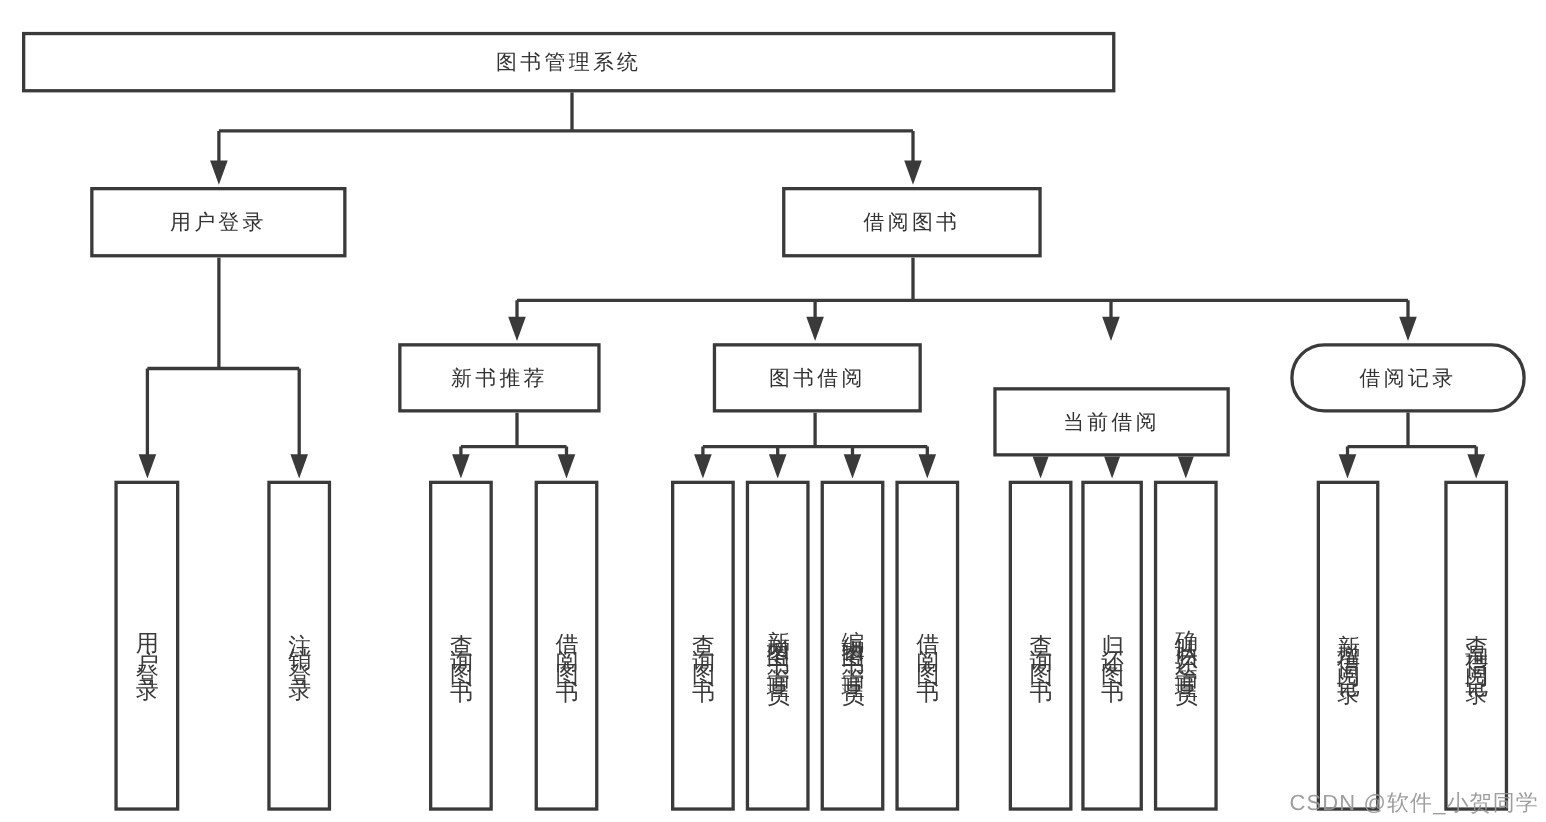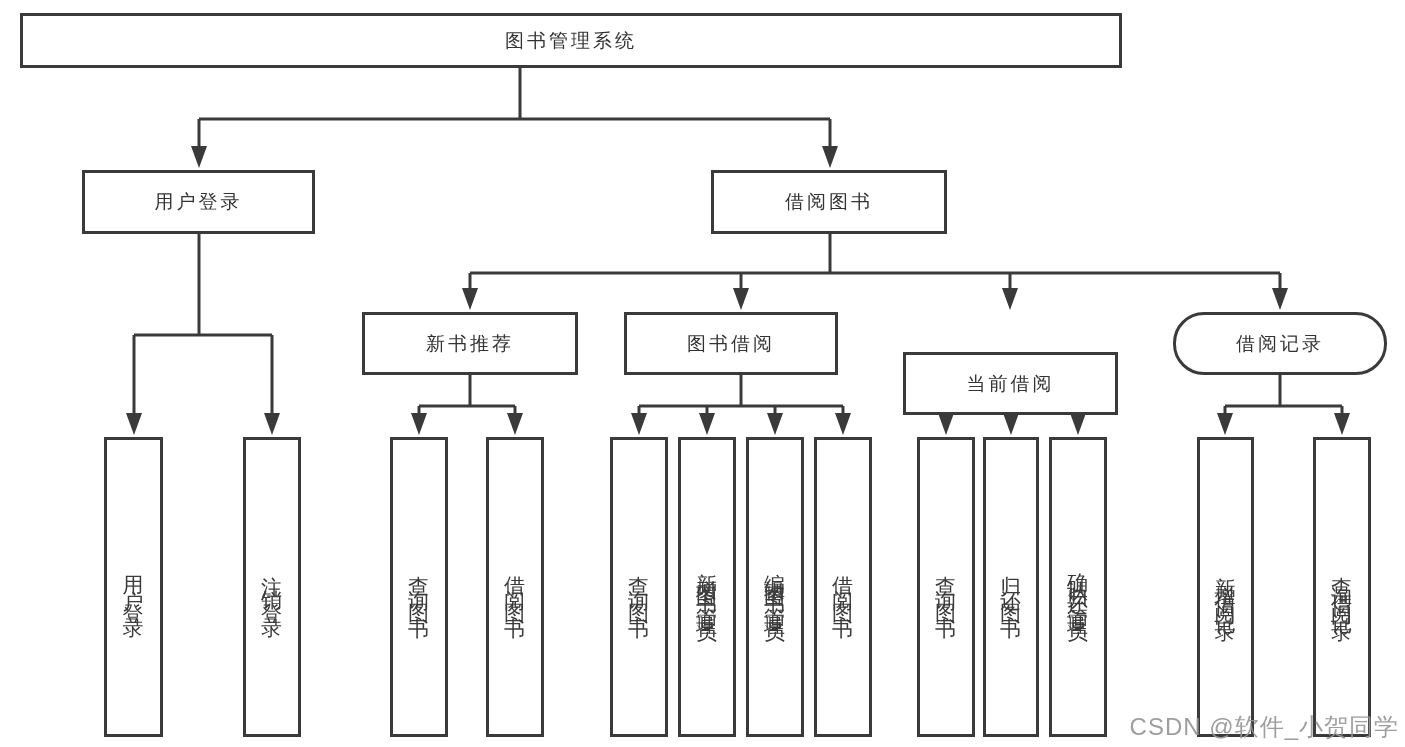--- a/index.html
+++ b/index.html
@@ -18,21 +18,21 @@
   .hbox { font-size:19px; letter-spacing:3px; white-space:nowrap; }
   .vbox .vtext {
     writing-mode:vertical-rl; text-orientation:mixed;
     font-size:21px; line-height:1; white-space:nowrap; color:#3a3a3a;
   }
   .sp4 { letter-spacing:14px; }
   .sp6 { letter-spacing:9px; }
   .sp9 { letter-spacing:7px; }
   #watermark {
     position:absolute; right:6px; bottom:4px; z-index:3;
-    font-size:24px; color:rgba(150,150,150,0.92); letter-spacing:1px;
+    font-size:20px; color:rgba(150,150,150,0.92); letter-spacing:1px;
     white-space:nowrap;
   }
 </style>
 </head>
 <body>
 
 <div id="stage">
 
   <svg id="connectors" width="1405" height="747" viewBox="0 0 1405 747">
 
@@ -63,27 +63,27 @@
     <path d="M1010 375 V406 M946 406 H1078 M946 406 V417 M1011 406 V417 M1078 406 V417"></path>
     <polygon points="938,413 954,413 946,435"></polygon>
     <polygon points="1003,413 1019,413 1011,435"></polygon>
     <polygon points="1070,413 1086,413 1078,435"></polygon>
 
     <path d="M1280 375 V406 M1225 406 H1342 M1225 406 V417 M1342 406 V417"></path>
     <polygon points="1217,413 1233,413 1225,435"></polygon>
     <polygon points="1334,413 1350,413 1342,435"></polygon>
   </svg>
 
-  <div class="box hbox" style="left:20px; top:13px; width:1102px; height:55px;font-family:Liberation Mono, monospace;">图书管理系统</div>
+  <div class="box hbox" style="left:20px; top:29px; width:994px; height:55px;font-family:Liberation Mono, monospace;">图书管理系统</div>
 
   <div class="box hbox" style="left:82px; top:170px; width:233px; height:64px;">用户登录</div>
   <div class="box hbox" style="left:711px; top:170px; width:236px; height:64px;">借阅图书</div>
 
-  <div class="box hbox" style="left:362px; top:312px; width:216px; height:63px;">新书推荐</div>
-  <div class="box hbox" style="left:624px; top:312px; width:214px; height:63px;">图书借阅</div>
+  <div class="box hbox" style="left:362px; top:312px; width:184px; height:63px;">新书推荐</div>
+  <div class="box hbox" style="left:648px; top:312px; width:190px; height:63px;">图书借阅</div>
   <div class="box hbox" style="left:903px; top:312px; width:215px; height:63px;margin-top:40px;">当前借阅</div>
   <div class="box hbox" style="left:1173px; top:312px; width:214px; height:63px;border-radius:31px;">借阅记录</div>
 
   <div class="box vbox" style="left:104px; top:437px; width:59px; height:300px;">
     <span class="vtext sp4">用户登录</span>
   </div>
   <div class="box vbox" style="left:243px; top:437px; width:58px; height:300px;">
     <span class="vtext sp4">注销登录</span>
   </div>
 

